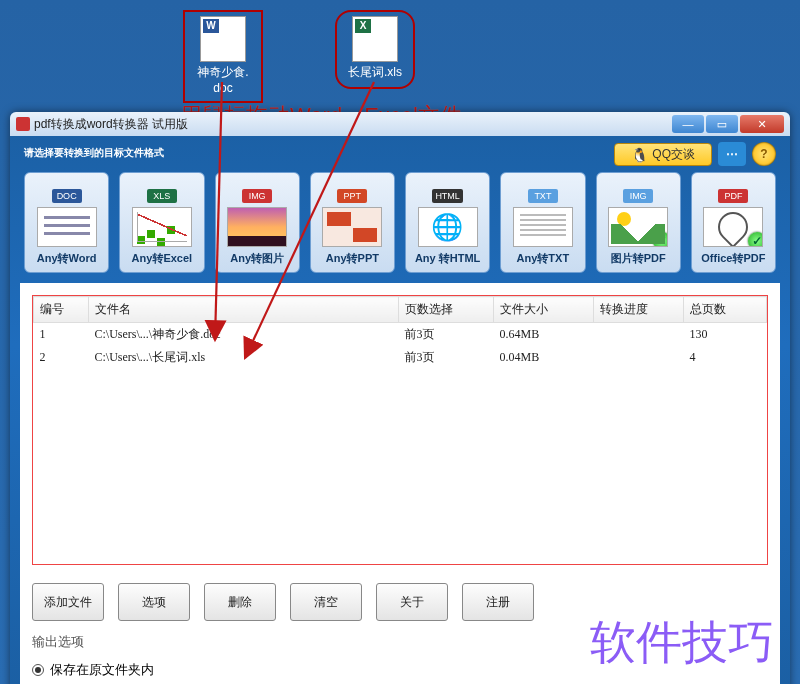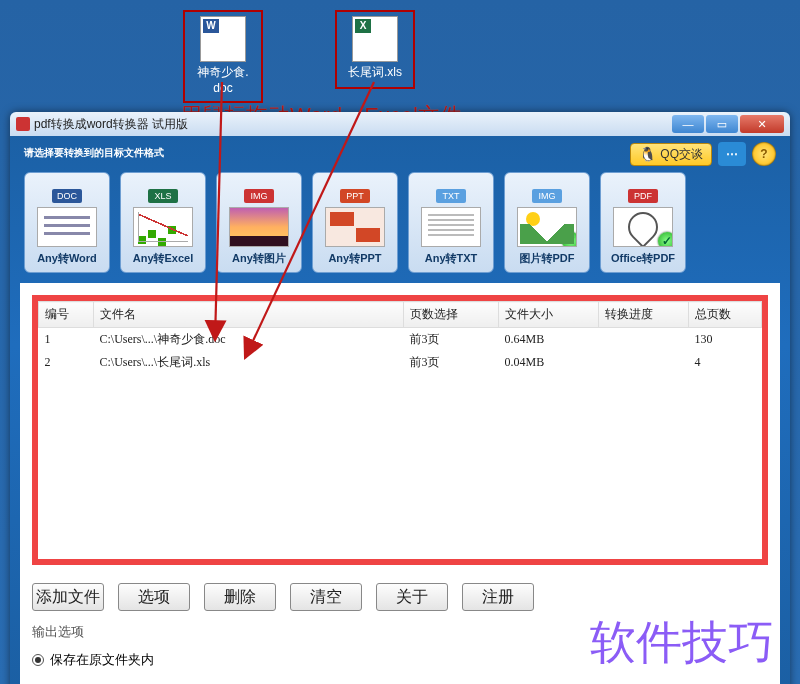--- a/index.html
+++ b/index.html
@@ -53,22 +53,22 @@
   .win-btn.min { background: linear-gradient(#7fb7f0,#3e86d1); }
   .win-btn.max { background: linear-gradient(#7fb7f0,#3e86d1); }
   .win-btn.close { background: linear-gradient(#e67a6a,#c23a2a); width: 44px; }
   
   .hdr { padding: 10px 14px 6px; color: #fff; position: relative; }
   .hdr-row { display: flex; align-items: center; }
   .hdr-title { font-size: 10px; font-weight: bold; }
   .hdr-tools { position: absolute; right: 14px; top: 6px; display: flex; align-items: center; gap: 6px; }
   .qq-badge {
     background: linear-gradient(#ffe47a,#ffc927); color: #333;
-    border: 1px solid #b8860b; border-radius: 4px; padding: 2px 8px;
-    font-size: 12px; display: flex; align-items: center; gap: 4px;
+    border: 1px solid #b8860b; border-radius: 4px; padding: 2px 16px;
+    font-size: 12px; display: flex; align-items: flex-end; gap: 4px;
   }
   .qq-badge::before { content: "🐧"; font-size: 14px; }
   .chat-ico { width: 28px; height: 24px; background: #2a8bd6; border-radius: 4px;
     display:flex; align-items:center; justify-content:center; color:#fff; position:relative; }
   .chat-ico::after { content:"⋯"; font-weight:bold; }
   .help-ico { width: 24px; height: 24px; border-radius: 50%;
     background: radial-gradient(#ffe47a,#ffb700); color:#8a5a00; font-weight:bold;
     display:flex; align-items:center; justify-content:center; box-shadow:0 0 2px #000 inset; }
   
   .formats { display: flex; gap: 10px; padding: 6px 14px 10px; }
@@ -107,29 +107,29 @@
   .thumb.txt{background:#fff;}
   .thumb.txt::before{content:"";position:absolute;left:6px;right:6px;top:6px;height:2px;background:#bbb;box-shadow:0 5px 0 #bbb,0 10px 0 #bbb,0 15px 0 #bbb,0 20px 0 #bbb;}
   .thumb.img2{background:#fff;}
   .thumb.img2::before{content:"";position:absolute;left:8px;top:4px;width:14px;height:14px;border-radius:50%;background:#ffd016;}
   .thumb.img2::after{content:"";position:absolute;left:2px;right:2px;bottom:2px;height:20px;background:linear-gradient(45deg,#4aa04a 40%,transparent 40%),linear-gradient(-45deg,#4aa04a 40%,transparent 40%);}
   .thumb.pdf{background:#fff;display:flex;align-items:center;justify-content:center;}
   .thumb.pdf::before{content:"";width:26px;height:26px;border:2px solid #555;border-radius:50% 50% 50% 0;transform:rotate(-45deg);}
   .thumb .check{position:absolute;right:-4px;bottom:-4px;width:18px;height:18px;border-radius:50%;background:radial-gradient(#8f8,#2a2);color:#063;font-weight:bold;display:flex;align-items:center;justify-content:center;font-size:12px;box-shadow:0 0 2px #030;}
   
   .panel { background: #fff; margin: 0 10px 0; flex: 1; padding: 12px 12px 0; display:flex; flex-direction:column; }
-  .table-wrap { border: 6px solid #ef4444; height: 270px; background:#fff; overflow:hidden; }
+  .table-wrap { border: 1px solid #ef4444; height: 270px; background:#fff; overflow:hidden; }
   table { width: 100%; border-collapse: collapse; font-size: 12px; }
   th { text-align: left; background: linear-gradient(#fdfdfd,#eee); border: 1px solid #ddd; padding: 4px 6px; font-weight: normal; color:#222; }
   td { padding: 3px 6px; color:#222; font-family: SimSun, serif; }
   
   .btn-row { display:flex; gap:14px; padding: 18px 0 8px; }
   .btn {
-    min-width: 72px; height: 28px; background: linear-gradient(#fdfdfd,#e4e4e4);
-    border: 1px solid #888; border-radius: 3px; font-size: 16px;
+    min-width: 72px; height: 38px; background: linear-gradient(#fdfdfd,#e4e4e4);
+    border: 1px solid #888; border-radius: 3px; font-size: 12px;
     display:inline-flex; align-items:center; justify-content:center; color:#222;
   }
   .out-label { color:#555; padding: 4px 0 10px; font-size:13px; }
   .radio-row { display:flex; align-items:center; gap:6px; font-size:13px; font-weight:normal; padding-bottom:8px;}
   .radio { width:12px; height:12px; border:1px solid #555; border-radius:50%; display:inline-flex; align-items:center; justify-content:center;}
   .radio::after{content:"";width:6px;height:6px;border-radius:50%;background:#333;}
   
   .annot {
     position:absolute; color:#c01818; font-size:22px; font-weight:500;
     font-family: "Microsoft YaHei", sans-serif; pointer-events:none;
@@ -144,21 +144,21 @@
   .arrow-svg { position:absolute; left:0; top:0; pointer-events:none; z-index:40;}
 </style>
 </head>
 <body>
 
 <div class="desktop-icon hl" style="left:183px; top:10px;">
   <div class="file-ico doc"></div>
   <div>神奇少食.
 doc</div>
 </div>
-<div class="desktop-icon hl" style="left:335px; top:10px;">
+<div class="desktop-icon hl" style="left:335px; top:10px;border-radius:16px;">
   <div class="file-ico xls"></div>
   <div>长尾词.xls</div>
 </div>
 
 <div class="annot" style="left:180px; top:101px;">用鼠标拖动Word、Excel文件</div>
 
 <svg class="arrow-svg" width="800" height="684">
   <defs>
     <marker id="ah" markerWidth="12" markerHeight="12" refX="9" refY="5" orient="auto">
       <path d="M0,0 L10,5 L0,10 Z" fill="#c01818"></path>
@@ -191,20 +191,21 @@
     </div>
   </div>
 
   <div class="formats" id="formats">
       <div class="fmt"><span class="badge doc-b">DOC</span><div class="thumb doc"></div><div class="lbl">Any转Word</div></div>
       <div class="fmt"><span class="badge xls-b">XLS</span><div class="thumb xls">
           <div class="line"></div>
         </div><div class="lbl">Any转Excel</div></div>
       <div class="fmt"><span class="badge img-b">IMG</span><div class="thumb img"></div><div class="lbl">Any转图片</div></div>
       <div class="fmt"><span class="badge ppt-b">PPT</span><div class="thumb ppt"></div><div class="lbl">Any转PPT</div></div>
+      <div class="fmt"><span class="badge html-b">HTML</span><div class="thumb html"></div><div class="lbl">Any 转HTML</div></div>
       <div class="fmt"><span class="badge txt-b">TXT</span><div class="thumb txt"></div><div class="lbl">Any转TXT</div></div>
       <div class="fmt"><span class="badge img2-b">IMG</span><div class="thumb img2">
           <div class="check">✓</div>
         </div><div class="lbl">图片转PDF</div></div>
       <div class="fmt"><span class="badge pdf-b">PDF</span><div class="thumb pdf">
           <div class="check">✓</div>
         </div><div class="lbl">Office转PDF</div></div>
     </div>
 
   <div class="panel">

